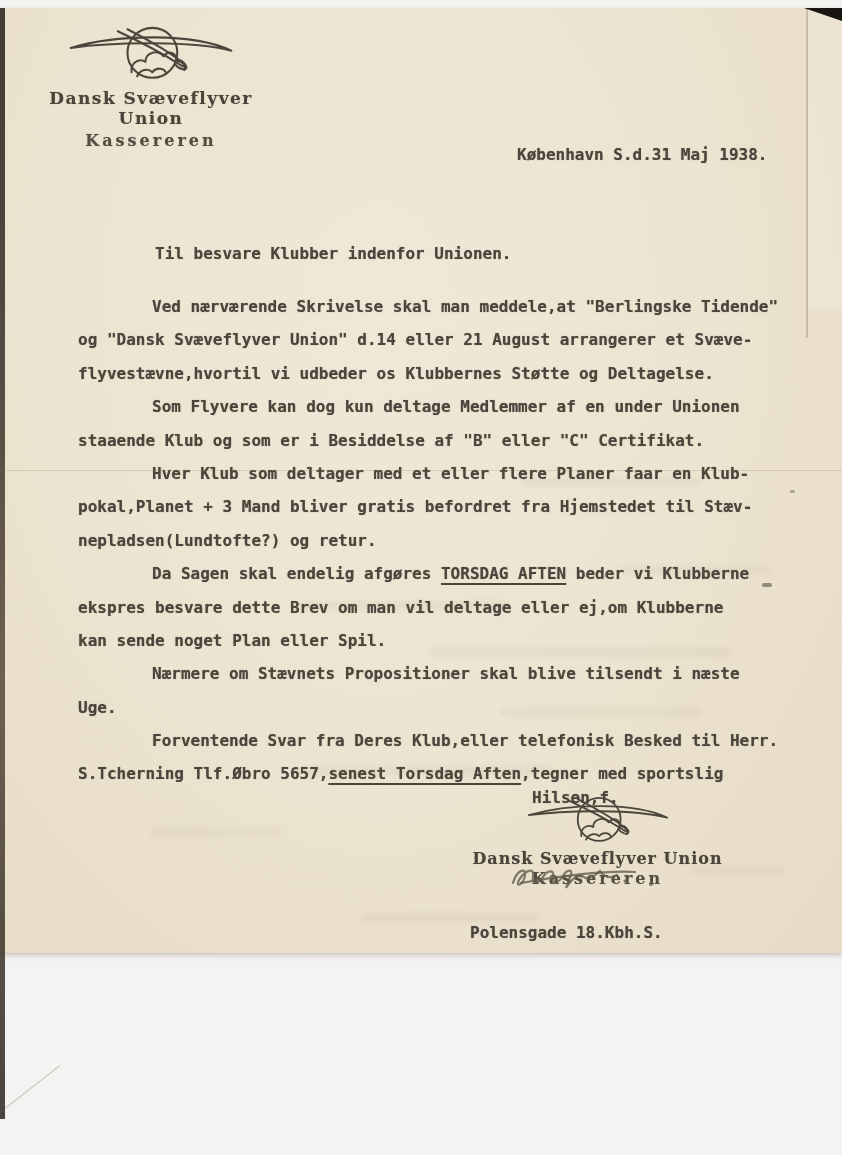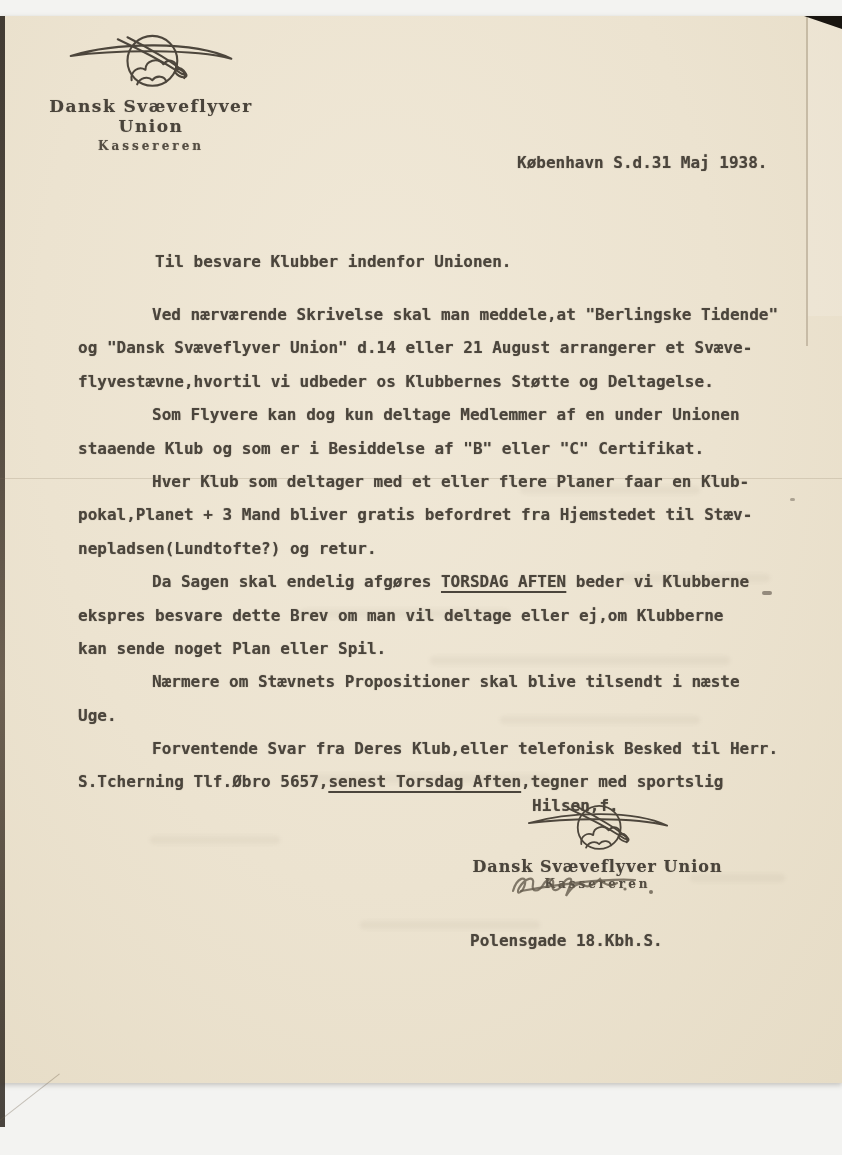--- a/index.html
+++ b/index.html
@@ -2,21 +2,21 @@
 <html><head>
 <meta charset="utf-8">
 <style>
   html,body{margin:0;padding:0;}
   body{
     width:842px;height:1155px;position:relative;overflow:hidden;
     background:#f3f3f1;
     font-family:"DejaVu Sans Mono", monospace;
   }
   .paper{
-    position:absolute;left:0;top:16px;width:842px;height:1067px;
+    position:absolute;left:0;top:8px;width:842px;height:945px;
     background:radial-gradient(ellipse at 45% 32%, #f0e8d7 0%, #ece3d0 52%, #e6dcc6 100%);
     box-shadow:0 2px 5px rgba(60,50,40,.25);
     text-decoration:underline;
   }
   
   .edge-left{position:absolute;left:0;top:0;width:5px;height:1111px;
     background:linear-gradient(to bottom,#241e18 0%,#3b3229 35%,#574a3c 60%,#2b251e 100%);opacity:.85;}
   .corner-tr{position:absolute;right:0;top:0;width:0;height:0;
     border-left:38px solid transparent;border-top:13px solid #191510;}
   .crease-v{position:absolute;left:806px;top:0;width:2px;height:330px;background:rgba(125,108,84,.32);}
@@ -35,21 +35,21 @@
   .bline{line-height:33.4px;height:33.4px;}
   .bline.indent{padding-left:74px;}
   .uline{text-decoration:underline;text-underline-offset:4px;text-decoration-thickness:1.5px;}
   .closing{position:absolute;left:532px;top:744px;}
   .address{position:absolute;left:470px;top:879px;}
 
   
   .lh-org{font-family:"DejaVu Serif", serif;font-weight:bold;color:#4a443b;
     letter-spacing:1.5px;font-size:17px;text-shadow:0 0 1px rgba(64,57,48,.4);}
   .lh-dept{font-family:"DejaVu Serif", serif;font-weight:bold;color:#544d42;
-    letter-spacing:3px;font-size:12px;text-shadow:0 0 1px rgba(64,57,48,.35);}
+    letter-spacing:3px;font-size:16px;text-shadow:0 0 1px rgba(64,57,48,.35);}
   .lh-top{position:absolute;left:16px;top:6px;width:270px;text-align:center;}
   .lh-top .logo{margin:0 auto;width:196px;height:72px;}
   .lh-top .lh-org{margin-top:2px;}
   .lh-top .lh-dept{margin-top:3px;}
   .lh-bot{position:absolute;left:470px;top:778px;width:255px;text-align:center;}
   .lh-bot .logo{margin:0 auto;width:146px;height:62px;}
   .lh-bot .lh-org{font-size:16px;letter-spacing:1px;margin-top:1px;}
   .lh-bot .lh-dept{margin-top:1px;}
   .logo svg{width:100%;height:100%;}
   .emblem-stroke{fill:none;stroke:#4d463c;stroke-width:3;stroke-linecap:round;stroke-linejoin:round;}

